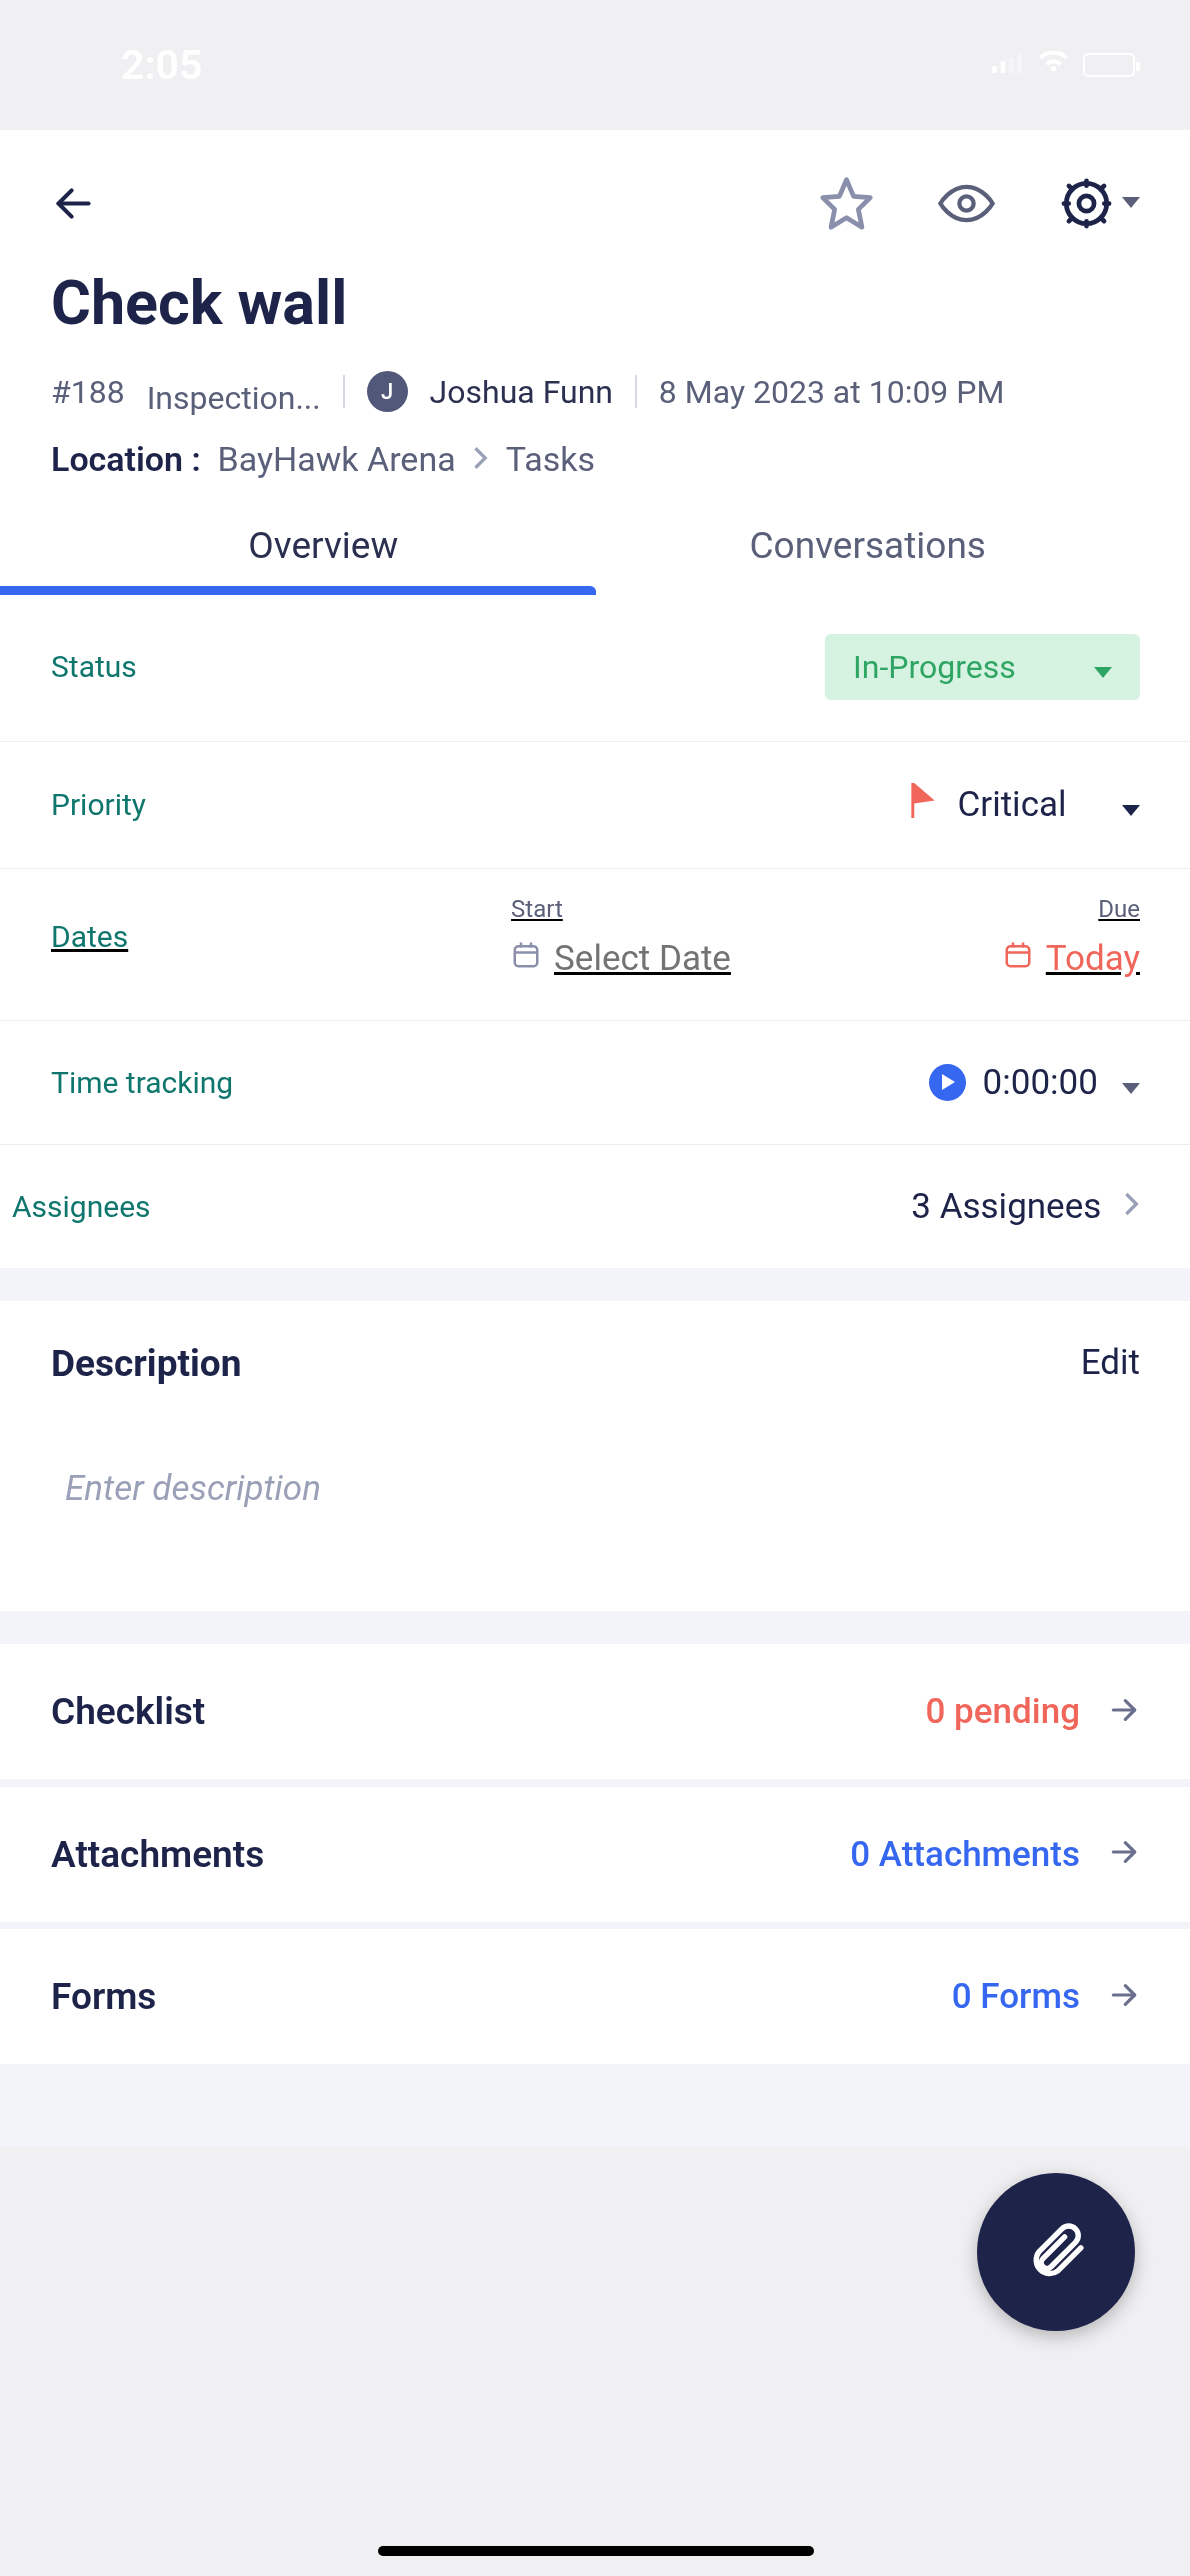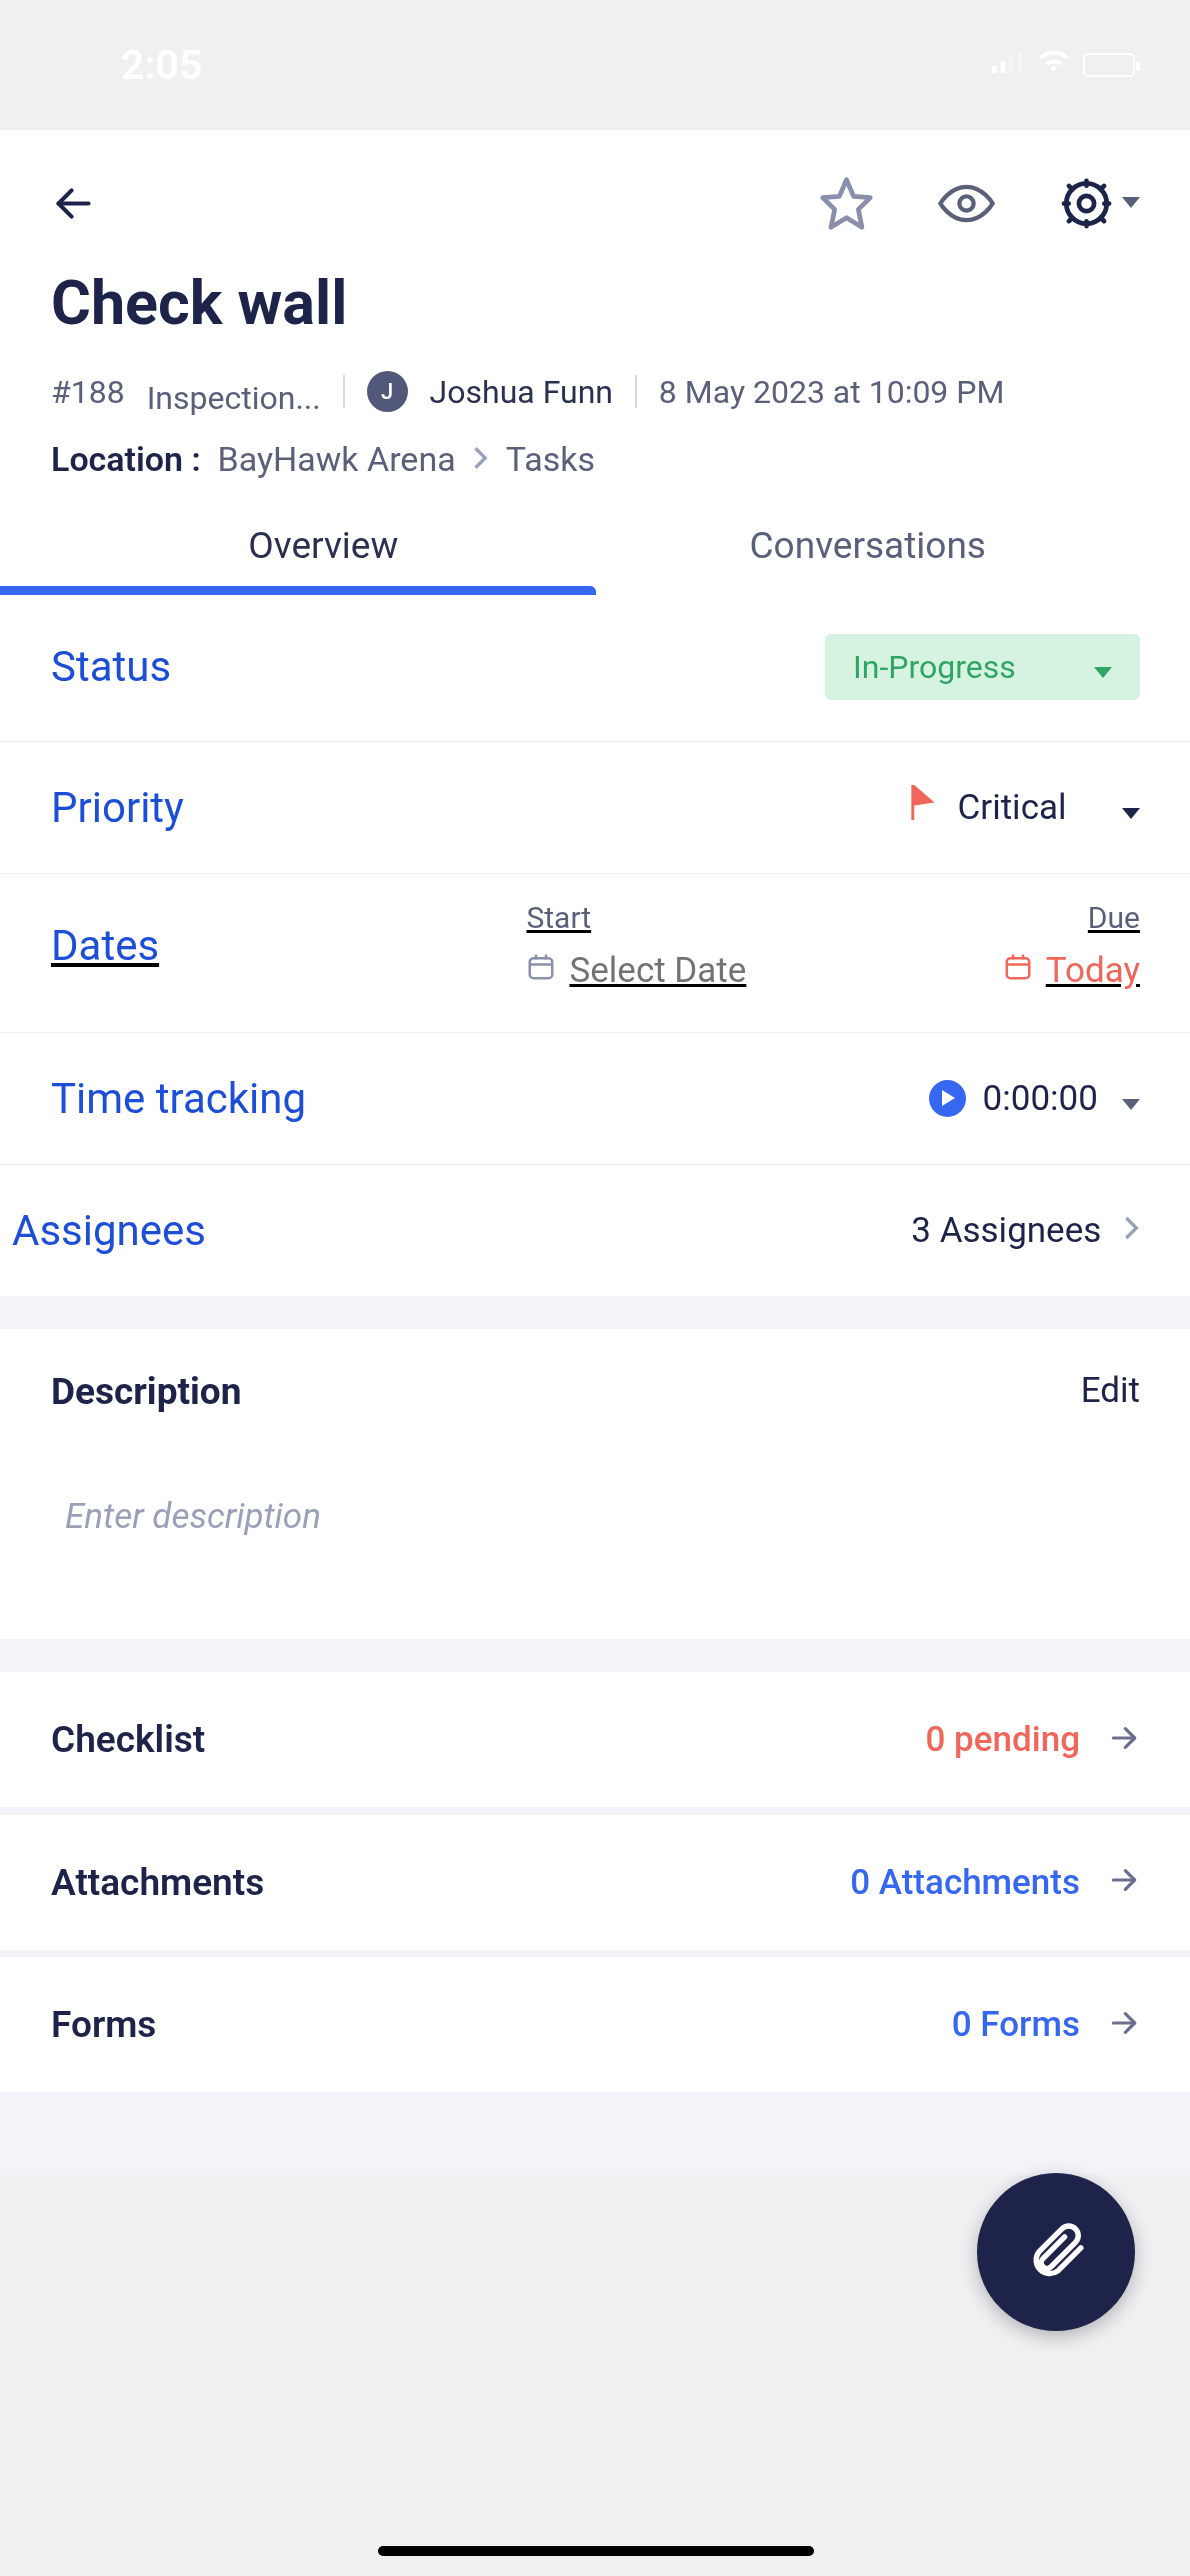--- a/index.html
+++ b/index.html
@@ -29,31 +29,31 @@
   .loc-val { color:#5b607a; }
   .chev-sep { color:#9aa0b8; }
   .tabs { display:flex; margin-top: 45px; }
   .tab { flex:1; text-align:center; font-size:37px; color:#5b607a; padding-bottom: 26px; position:relative; }
   .tab.active { color:#2b3050; }
   .tab.active::after { content:''; position:absolute; left:-51px; right:0; bottom:-1.9px; height:9.3px; background:#3667f0; border-radius: 0 5.6px 0 0; }
   .tab:first-child.active::after { left:-51px; right:0; }
   .section-list { background:#fff; }
   .row { display:flex; align-items:center; justify-content:space-between; padding: 41px 51px; border-bottom: 1.9px solid #eceef6; }
   .row:last-child { border-bottom:none; }
-  .row-label { font-size:42px; color:#1d4ed8; }
+  .row-label { font-size:30px; color:#0f766e; }
   .status-pill { background:#d6f3e2; color:#2fa564; font-size:32px; padding: 14px 28px; border-radius: 5.6px; display:flex; align-items:center; gap: 56px; min-width: 315px; justify-content:space-between;}
   .chev-down { width:0;height:0;border-left:9.3px solid transparent;border-right:9.3px solid transparent;border-top:11px solid currentColor; display:inline-block;}
   .priority-val { display:flex; align-items:center; gap: 18.5px; font-size:35px; color:#1e2449;}
   .flag-icon { color:#f1665a; }
   .priority-chev { color:#1e2449; margin-left: 37px; }
   .dates-row { display:flex; justify-content:space-between; padding: 26px 51px 41px 51px; border-bottom: 1.9px solid #eceef6; align-items:flex-end;text-decoration:underline;}
   .dates-col-start, .dates-col-due { display:flex; flex-direction:column; gap:9.3px; }
   .dates-col-start { margin-left:auto; margin-right:auto; padding-left: 111px;}
   .dates-col-due { text-align:right; }
-  .date-sub { font-size:30px; color:#5b607a; margin-bottom:5.6px;}
+  .date-sub { font-size:24px; color:#5b607a; margin-bottom:5.6px;}
   .date-pick { display:flex; align-items:center; gap:13px; font-size:35px; color:#737373;}
   .date-pick.due { color:#f1665a; justify-content:flex-end;}
   .cal-icon { width:30px; height:30px; }
   .time-val { display:flex; align-items:center; gap: 16.7px; font-size:35px; color:#1e2449; font-variant-numeric: tabular-nums;}
   .play-btn { width:37px; height:37px; border-radius:50%; background:#3667f0; display:flex; align-items:center; justify-content:center;}
   .play-btn::after { content:''; width:0;height:0;border-top:8.3px solid transparent;border-bottom:8.3px solid transparent;border-left:13px solid #fff; margin-left:2.8px;}
   .time-chev { color:#5b607a; margin-left: 7.4px;}
   .assignees-val { display:flex; align-items:center; gap:22px; font-size:35px; color:#1e2449;}
   .chev-right { color:#9aa0b8; }
   .gap { height:33px; background:#f3f4fa; }

